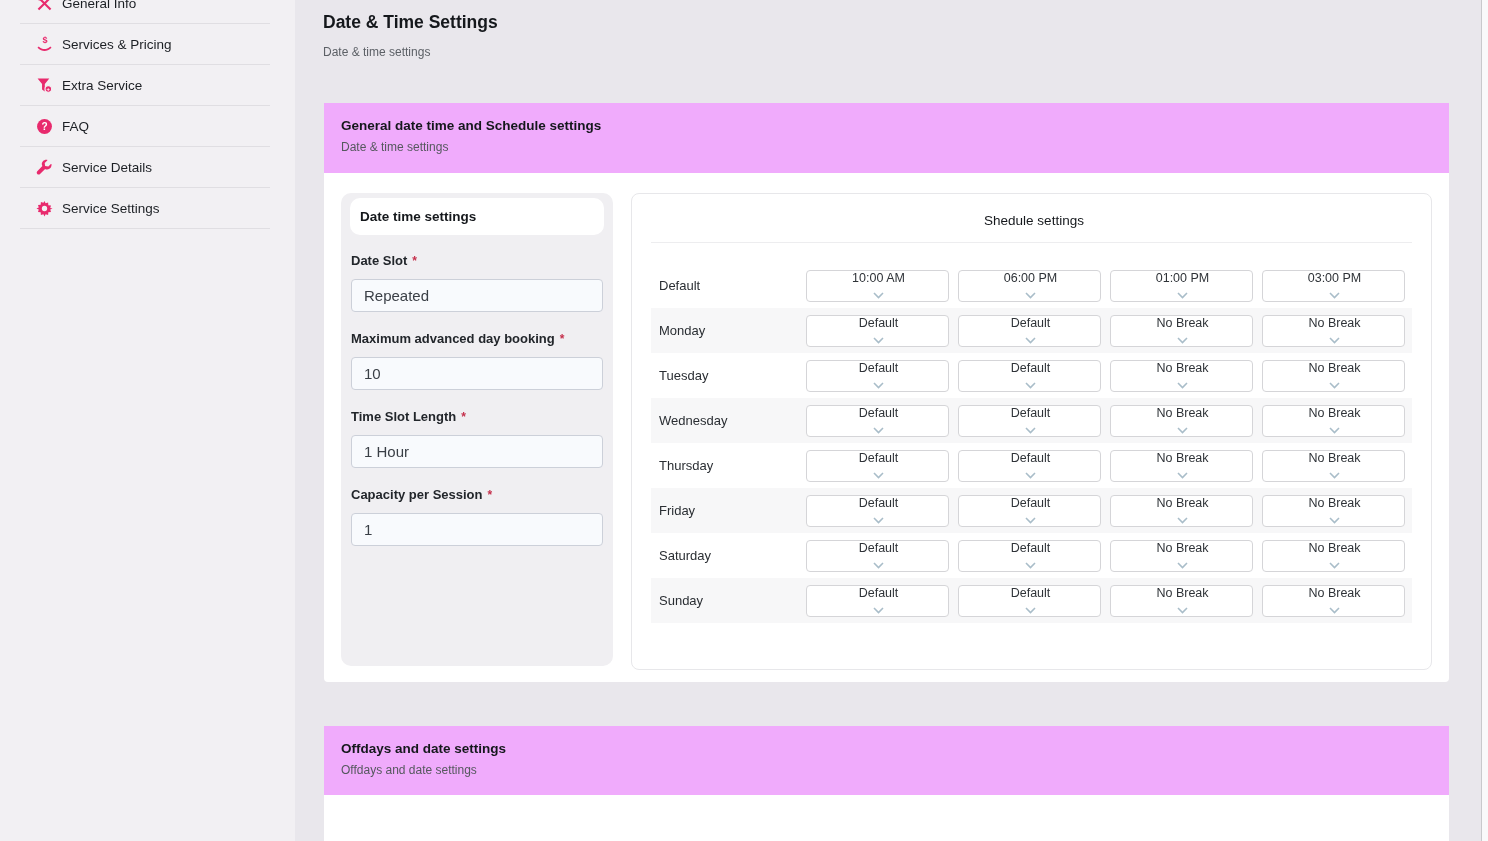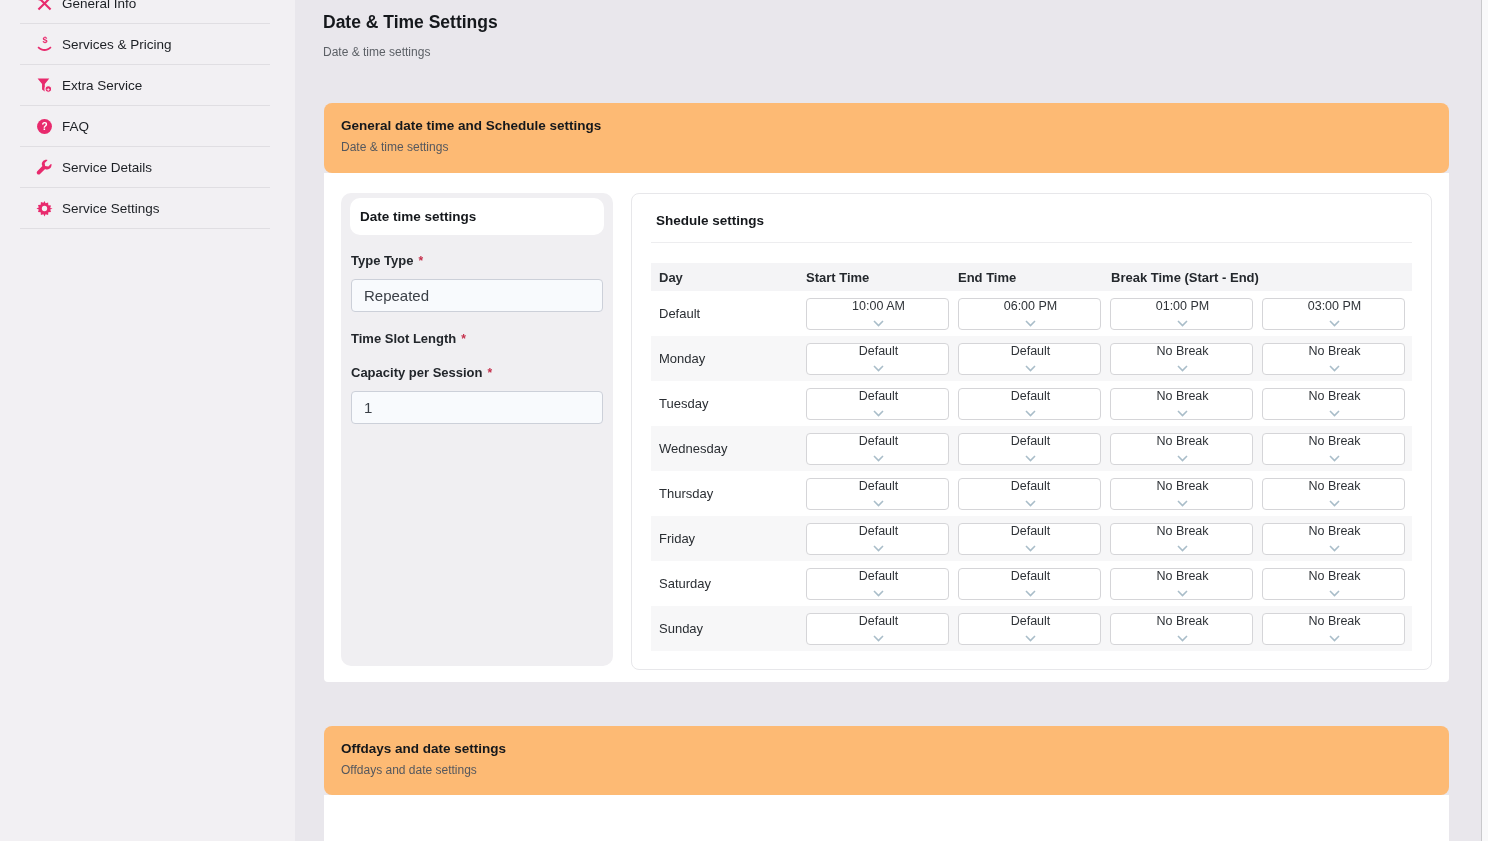--- a/index.html
+++ b/index.html
@@ -36,21 +36,21 @@
   .main {
     position: absolute; left: 295px; top: 0; width: 1186px; height: 593px;
     padding: 12px 0 0 28px;
   }
   .page-title { font-size: 17.5px; font-weight: 700; color: #15181c; }
   .page-subtitle { margin-top: 12px; font-size: 12px; color: #5c6066; }
   .panel { width: 1125px; margin-left: 1px; }
   .panel-1 { margin-top: 44px; }
   .panel-2 { margin-top: 44px; }
   .panel-head {
-    background: #fdba74; border-radius: 8px; height: 70px;
+    background: #f0abfc; border-radius: 0; height: 70px;
     padding: 15px 18px 0 17px;
   }
   .panel-head-title { font-size: 13.5px; font-weight: 700; color: #15181c; }
   .panel-head-sub { margin-top: 7px; font-size: 12px; color: #55585e; }
   .panel-body {
     background: #ffffff; border-radius: 0 0 4px 4px;
   }
   .panel-1 .panel-body {
     height: 509px; padding: 20px 17px 16px; display: flex; gap: 18px;
   }
@@ -71,22 +71,22 @@
     background: #f8fafd; border: 1px solid #ccd0d9; border-radius: 4px;
     padding: 0 12px; font-size: 15px; color: #3a3f46;
     font-family: "Liberation Sans", sans-serif;
   }
   
   .sched-card {
     flex: 1; height: 477px; background: #fff;
     border: 1px solid #e7e7ea; border-radius: 8px; padding: 19px 19px 0;
   }
   .sched-title {
-    font-size: 13.5px; font-weight: 700; color: #15181c;
-    padding: 0 0 14px 5px; border-bottom: 1px solid #ededef;
+    font-size: 13.5px; font-weight: 400; color: #15181c;
+    padding: 0 0 14px 5px; border-bottom: 1px solid #ededef; text-align: center;
   }
   .sched-table { margin-top: 20px; }
   .sched-header {
     height: 28px; background: #f4f4f6; display: flex; align-items: center;
     font-size: 13px; font-weight: 600; color: #24282d;
   }
   .day-col { flex: 0 0 155px; padding-left: 8px; font-size: 13px; color: #2a2e33; }
   .hcol-1 { flex: 0 0 152px; } .hcol-2 { flex: 0 0 153px; } .hcol-3 { flex: 1; }
   .sched-row { height: 45px; display: flex; align-items: center; }
   .sched-rows .sched-row:nth-child(even) { background: #f7f7f8; }
@@ -167,44 +167,43 @@
     <div class="panel-head">
       <div class="panel-head-title">General date time and Schedule settings</div>
       <div class="panel-head-sub">Date &amp; time settings</div>
     </div>
     <div class="panel-body">
 
       <div class="form-card">
         <div class="form-card-title">Date time settings</div>
 
         <div class="field">
-          <div class="field-label"><span>Type Type</span><span class="req">*</span></div>
+          <div class="field-label"><span>Date Slot</span><span class="req">*</span></div>
           <input type="text" value="Repeated" style="">
         </div>
 
+        <div class="field">
+          <div class="field-label"><span>Maximum advanced day booking</span><span class="req">*</span></div>
+          <input type="text" value="10" style="">
+        </div>
 
         <div class="field">
           <div class="field-label"><span>Time Slot Length</span><span class="req">*</span></div>
+          <input type="text" value="1 Hour" style="">
         </div>
 
         <div class="field">
           <div class="field-label"><span>Capacity per Session</span><span class="req">*</span></div>
           <input type="text" value="1" style="">
         </div>
       </div>
 
       <div class="sched-card">
         <div class="sched-title">Shedule settings</div>
         <div class="sched-table">
-          <div class="sched-header">
-            <div class="day-col">Day</div>
-            <div class="hcol-1">Start Time</div>
-            <div class="hcol-2">End Time</div>
-            <div class="hcol-3">Break Time (Start - End)</div>
-          </div>
           <div class="sched-rows">
 
             <div class="sched-row">
               <div class="day-col">Default</div>
               <div class="sel">
                   <span>10:00 AM</span>
                   <svg class="chev" width="11" height="7" viewBox="0 0 11 7">
                     <path d="M1 1l4.5 4.5L10 1" stroke="#a9bdc9" stroke-width="1.6" fill="none"></path>
                   </svg>
                 </div>

